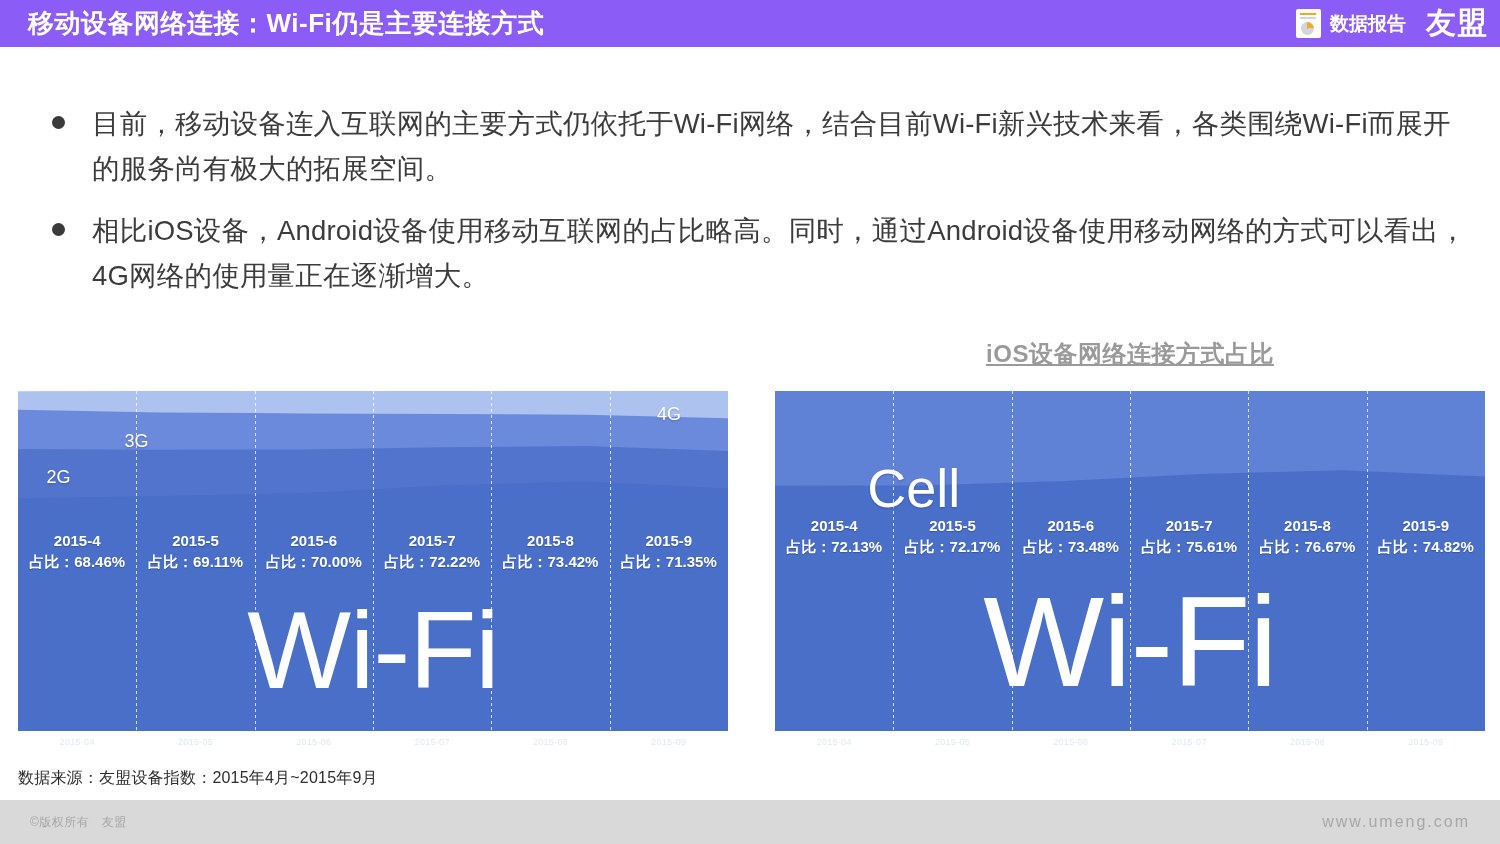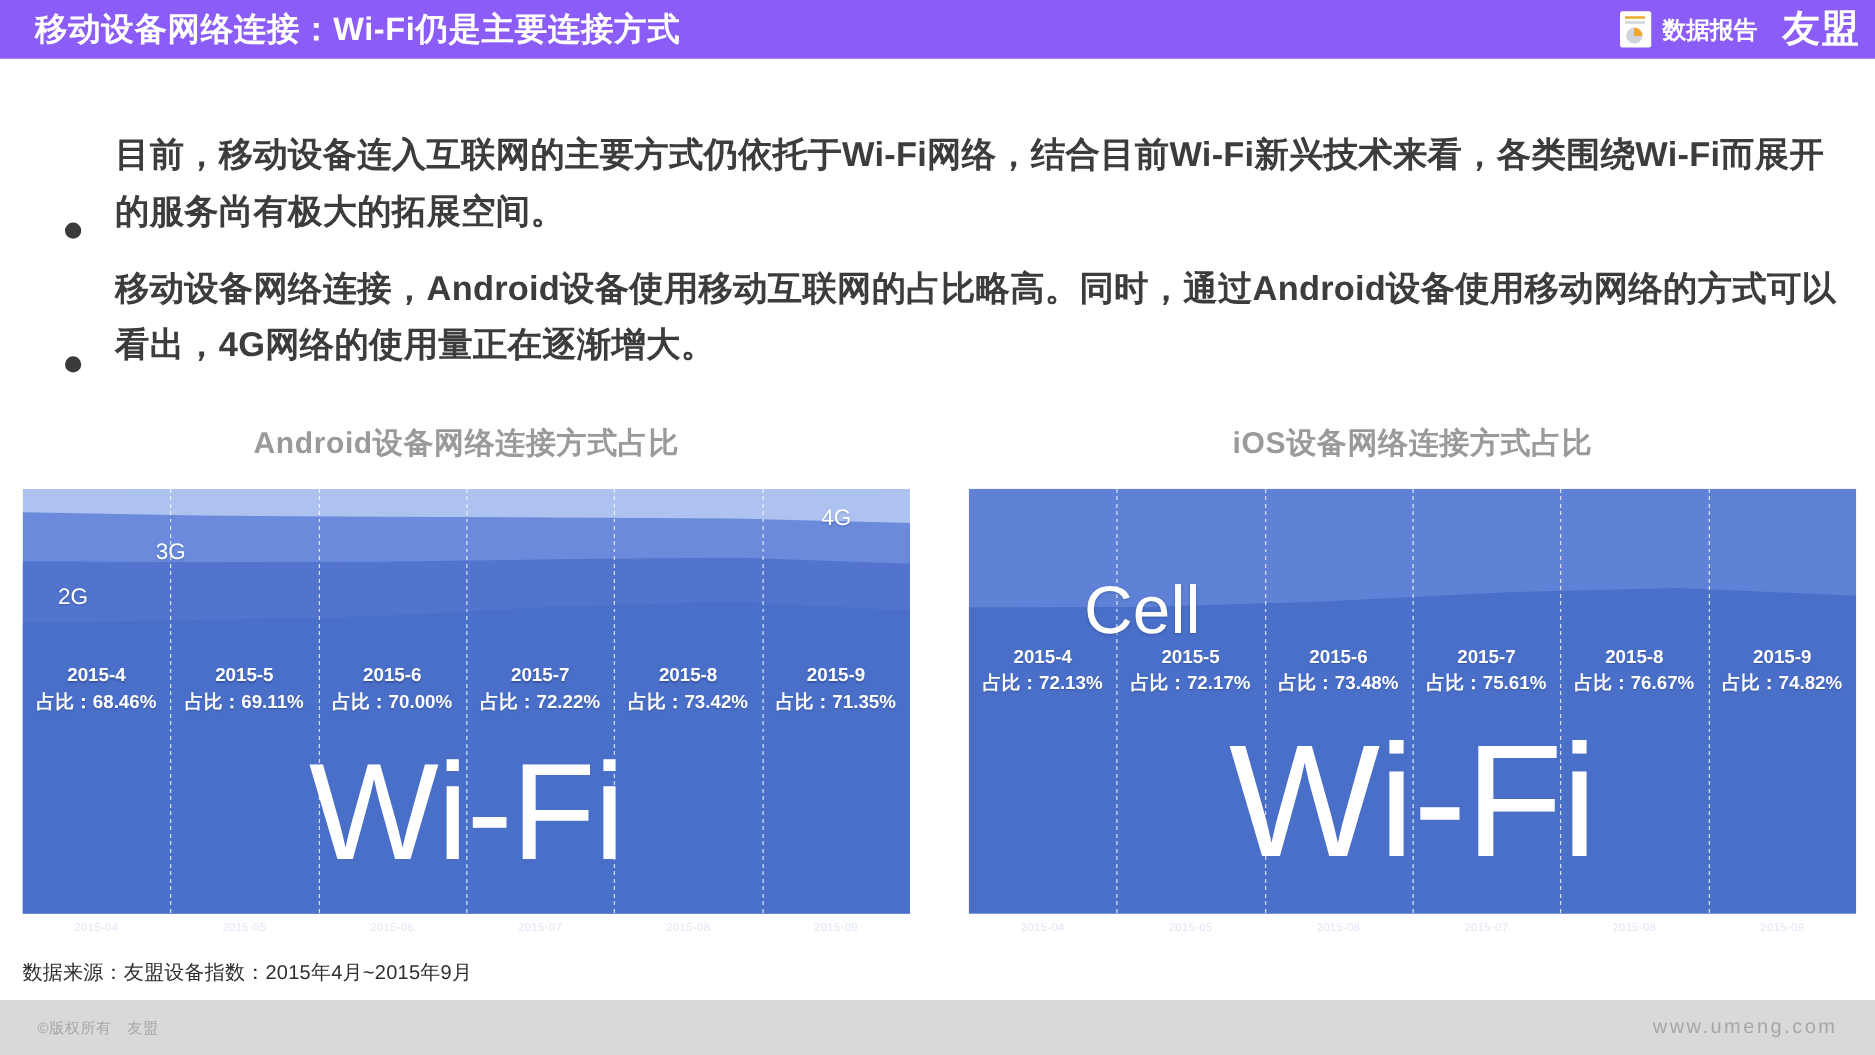--- a/index.html
+++ b/index.html
@@ -37,37 +37,37 @@
     background: conic-gradient(#f0a92c 0 25%, #cfd6dd 25% 100%);
   }
   .report-text { color:#ffffff; font-size:19px; font-weight:bold; white-space:nowrap; }
   .brand-logo {
     color:#ffffff; font-size:30px; font-weight:bold; letter-spacing:1px;
     white-space:nowrap; padding-left:6px;
   }
 
   
   .bullets { position:absolute; left:0; top:62px; width:1500px; padding:40px 30px 0 52px; }
-  .bullet-row { display:flex; align-items:flex-end; margin-bottom:18px;font-weight:bold; }
+  .bullet-row { display:flex; align-items:flex-start; margin-bottom:18px; }
   .bullet-dot {
     width:13px; height:13px; border-radius:50%; background:#3a3a3a;
     flex:0 0 auto; margin-top:14px; margin-right:27px;
   }
   .bullet-text {
     font-size:27.5px; color:#3c3c3c; line-height:1.62; letter-spacing:0.2px;
     max-width:1380px;
   }
 
   
   .chart-title {
     position:absolute; font-size:24px; font-weight:bold; color:#9a9a9a;
     text-align:center; letter-spacing:0.5px;
   }
   #title-android { left:18px; top:338px; width:710px; }
-  #title-ios { left:775px; top:338px; width:710px; }
+  #title-ios { left:775px; top:338px; width:710px;text-decoration:underline; }
 
   
   .chart-panel { position:absolute; top:391px; width:710px; height:362px; overflow:hidden; }
   #chart-android { left:18px; }
   #chart-ios { left:775px; }
 
   .band-stack { position:absolute; inset:0; }
   .band { position:absolute; left:0; width:100%; }
 
   
@@ -139,25 +139,24 @@
     </div>
   </div>
 
   <div class="bullets">
     <div class="bullet-row">
       <span class="bullet-dot"></span>
       <span class="bullet-text">目前，移动设备连入互联网的主要方式仍依托于Wi-Fi网络，结合目前Wi-Fi新兴技术来看，各类围绕Wi-Fi而展开的服务尚有极大的拓展空间。</span>
     </div>
     <div class="bullet-row">
       <span class="bullet-dot"></span>
-      <span class="bullet-text">移动设备网络连接，Android设备使用移动互联网的占比略高。同时，通过Android设备使用移动网络的方式可以看出，4G网络的使用量正在逐渐增大。</span>
+      <span class="bullet-text">相比iOS设备，Android设备使用移动互联网的占比略高。同时，通过Android设备使用移动网络的方式可以看出，4G网络的使用量正在逐渐增大。</span>
     </div>
   </div>
 
-  <div class="chart-title" id="title-android">Android设备网络连接方式占比</div>
   <div class="chart-title" id="title-ios">iOS设备网络连接方式占比</div>
 
   <div class="chart-panel" id="chart-android">
     <div class="band-stack">
         <div class="band" style="top: 0px; height: 340px; background: rgb(174, 194, 240); clip-path: polygon(0% 0.04%, 20% -0.01%, 40% 0%, 60% -0.02%, 80% -0.02%, 100% -0.05%, 100% 100%, 0% 100%);"></div>
         <div class="band" style="top: 0px; height: 340px; background: rgb(107, 138, 219); clip-path: polygon(0% 5.54%, 20% 6.29%, 40% 6.6%, 60% 6.78%, 80% 6.98%, 100% 8.05%, 100% 100%, 0% 100%);"></div>
         <div class="band" style="top: 0px; height: 340px; background: rgb(82, 116, 205); clip-path: polygon(0% 17.04%, 20% 17.29%, 40% 17.2%, 60% 16.58%, 80% 16.18%, 100% 17.65%, 100% 100%, 0% 100%);"></div>
         <div class="band" style="top: 0px; height: 340px; background: rgb(74, 111, 200); clip-path: polygon(0% 31.54%, 20% 30.89%, 40% 30%, 60% 27.78%, 80% 26.58%, 100% 28.65%, 100% 100%, 0% 100%);"></div>
       </div>
     <div class="grid">

